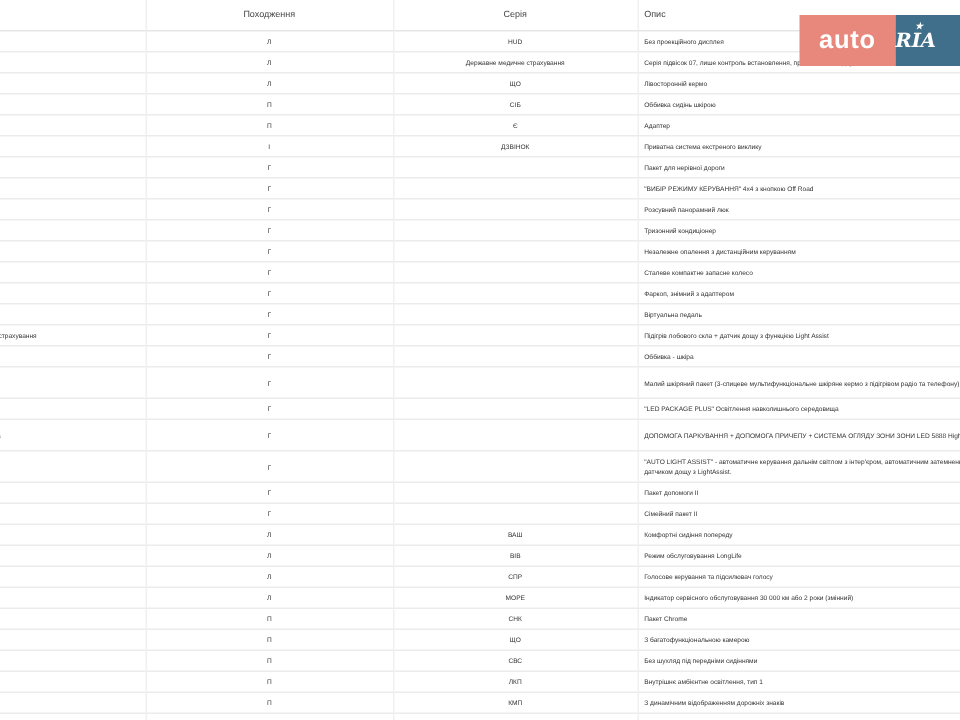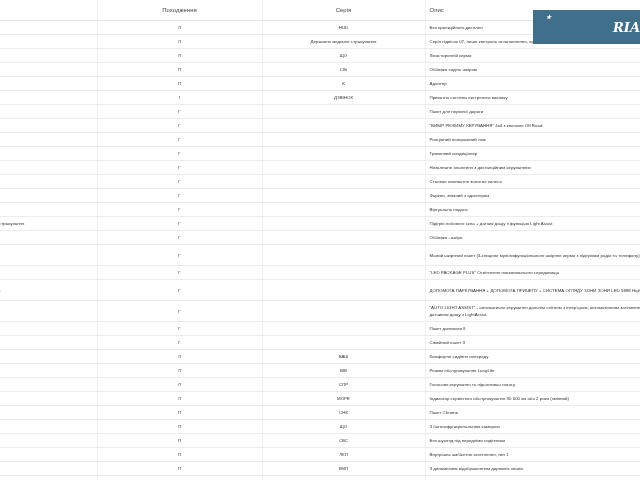--- a/index.html
+++ b/index.html
@@ -12,21 +12,21 @@
   th.center, td.center { text-align: center; }
   td { font-size: 4.4px; line-height: 7px; padding: 3px 4px; height: 7px; color: #333;
        border-bottom: 1px solid #ececec; vertical-align: middle; white-space: nowrap; overflow: hidden; }
   td.wrap, td.tall { white-space: normal; }
   tr.tall td { height: 14px; }
   td + td, th + th { border-left: 1px solid #f0f0f0; }
   .logo { position: absolute; top: 10px; left: 533px; width: 107px; height: 34px; display: flex; }
   .logo .auto { width: 64px; background: #e8877b; color: #fff; font-size: 17px; font-weight: bold;
                 display: flex; align-items: center; justify-content: center; letter-spacing: 0.5px; }
   .logo .ria { flex: 1; background: #3f6f8a; color: #fff; font-family: "DejaVu Serif", serif; font-style: italic;
-               font-weight: bold; font-size: 13px; display: flex; align-items: center; justify-content: flex-end; position: relative; }
+               font-weight: bold; font-size: 13px; display: flex; align-items: center; justify-content: flex-start; position: relative; }
   .logo .star { position: absolute; top: 3px; left: 13px; font-size: 6px; color: #fff; }
 </style>
 </head>
 <body>
 
 <table>
   <colgroup>
       <col class="c1">
       <col class="c2">
       <col class="c3">
@@ -230,17 +230,18 @@
       <tr>
         <td>Ф</td>
         <td class="center">П</td>
         <td class="center">ТВЕ</td>
         <td class="wrap">DAB - Цифровий радіоприйом</td>
       </tr>
     </tbody>
 </table>
 
 <div class="logo">
+  <div class="auto">auto</div>
   <div class="ria">
     <span class="star">★</span>
     <span>RIA</span>
   </div>
 </div>
 
 </body></html>

